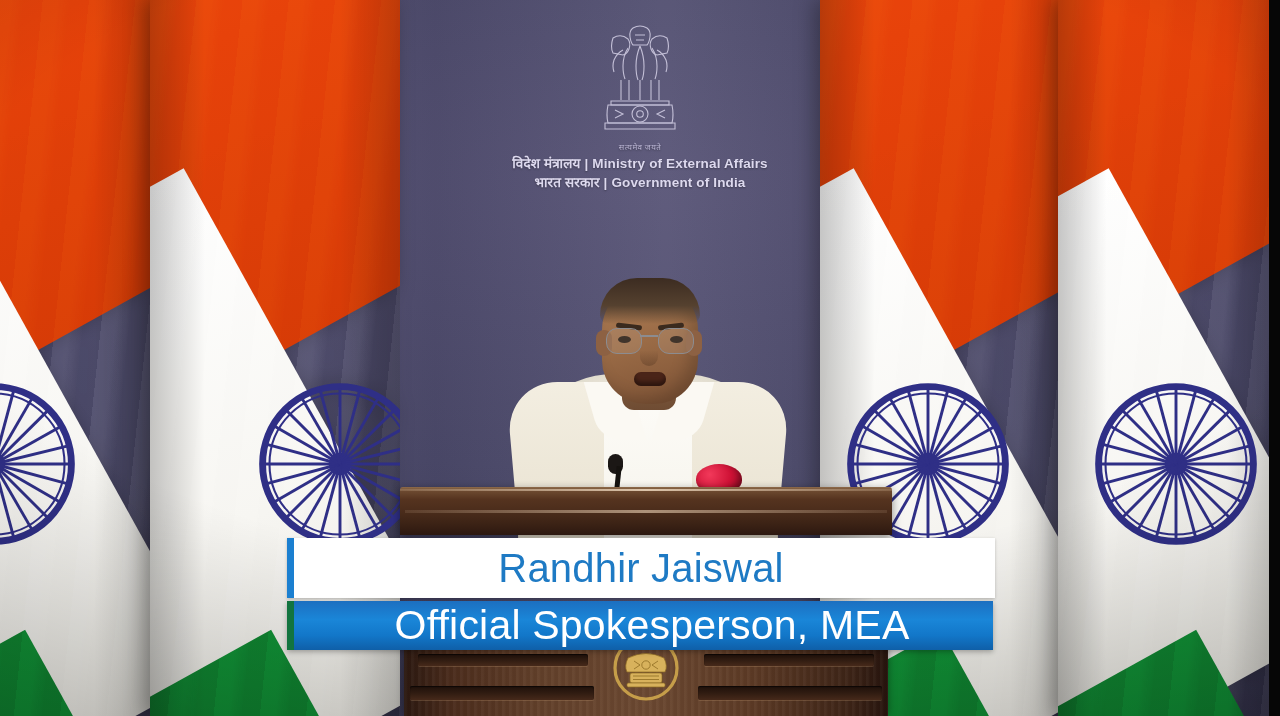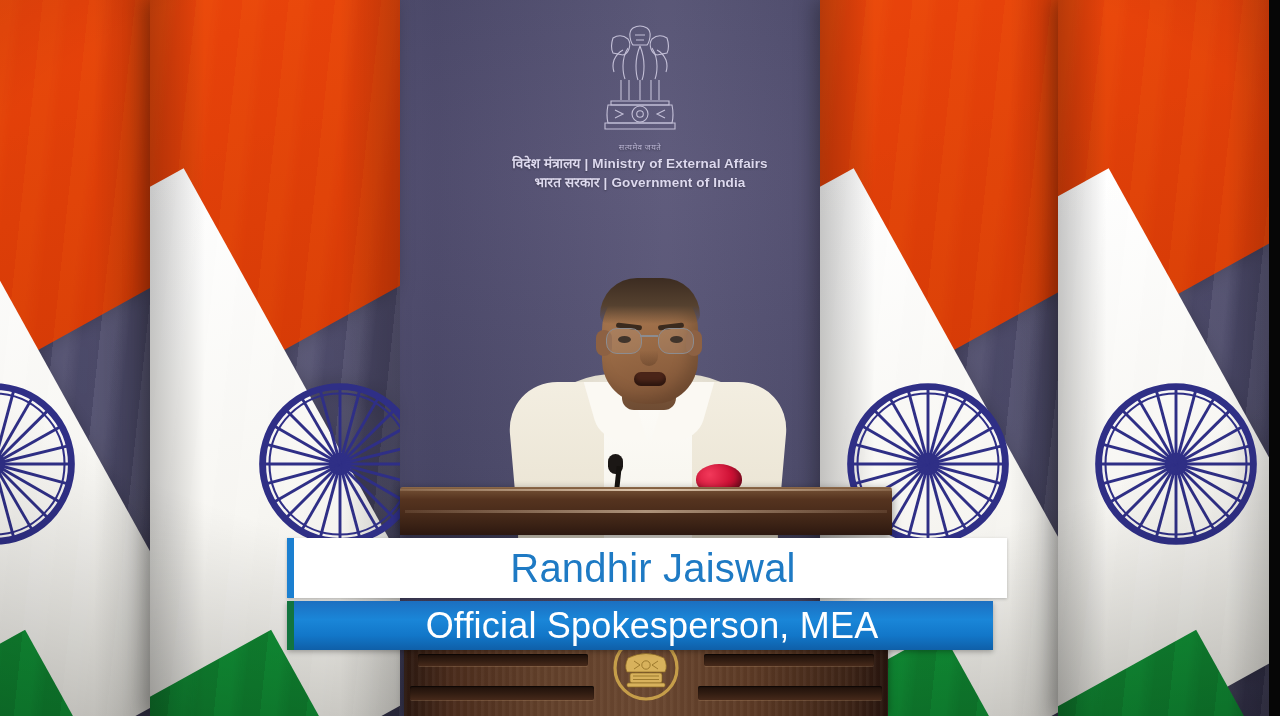--- a/index.html
+++ b/index.html
@@ -188,35 +188,34 @@
     box-shadow:inset -3px -3px 6px rgba(0,0,0,.35);
   }
   .mic{position:absolute;left:96px;top:188px;width:5px;height:52px;background:#15120f;transform:rotate(6deg);}
   .mic-head{position:absolute;left:90px;top:176px;width:15px;height:20px;border-radius:8px;background:#1b1715;}
 
   
   .lt-name{
     position:absolute;background:#ffffff;
     display:flex;align-items:center;justify-content:center;
     box-shadow:0 1px 3px rgba(0,0,0,.22);
-    padding-left:12px;
   }
   .lt-name-accent{position:absolute;left:0;top:0;bottom:0;width:7px;background:#1b7fd0;}
   .lt-name span{
     color:#1e7ac4;font-size:40px;font-weight:400;letter-spacing:.2px;line-height:1;
   }
   .lt-title{
     position:absolute;
     display:flex;align-items:center;justify-content:center;
     background:linear-gradient(180deg,#1c6fc0 0%,#1a86d8 38%,#1277c9 70%,#0f5fa8 100%);
     box-shadow:0 2px 5px rgba(0,0,0,.28);
   }
   .lt-title-accent{position:absolute;left:0;top:0;bottom:0;width:7px;background:#12743f;}
   .lt-title span{
-    color:#ffffff;font-size:36px;font-weight:400;letter-spacing:.2px;line-height:1;margin-left:24px;
+    color:#ffffff;font-size:41px;font-weight:400;letter-spacing:.2px;line-height:1;margin-left:24px;
   }
 
   
   .edge-right{position:absolute;top:0;bottom:0;right:0;width:11px;background:#060606;}
 </style>
 </head>
 <body>
 
 <div id="stage">
 

